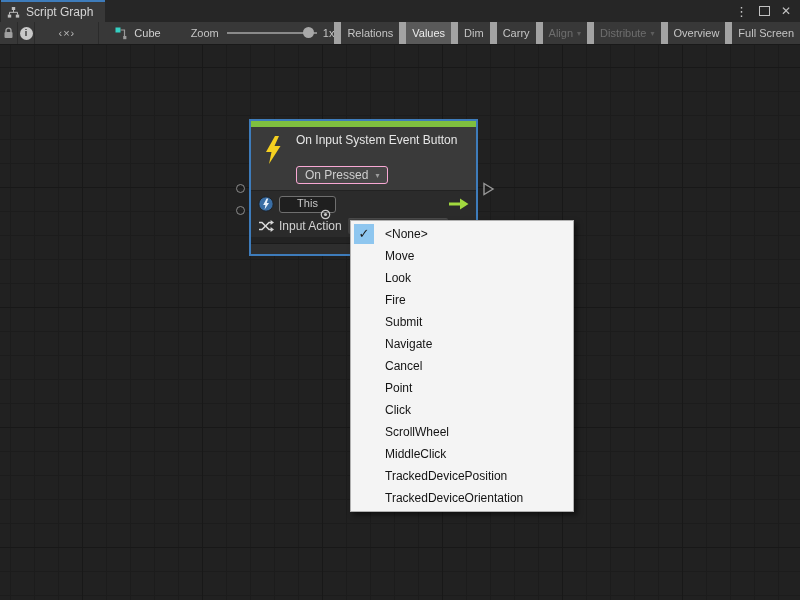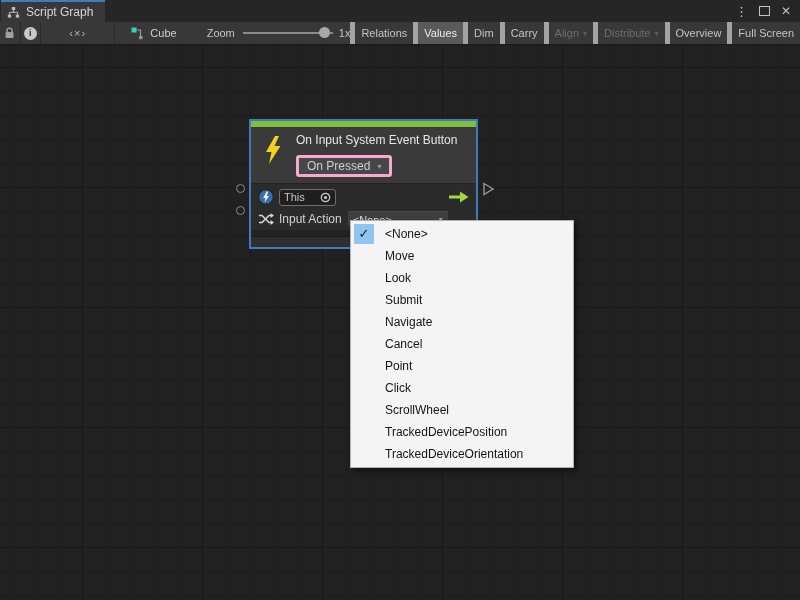--- a/index.html
+++ b/index.html
@@ -27,21 +27,21 @@
   .tb-sq { width:22px; }
   .tb-code { width:80px; color:#b9b9b9; letter-spacing:1px; }
   .crumb { display:flex; align-items:center; gap:6px; margin-left:16px; color:#d0d0d0; }
   .zoomgrp { display:flex; align-items:center; margin-left:30px; }
   .zoom-track { position:relative; width:90px; height:2px; background:#8a8a8a;
                 margin:0 6px 0 8px; }
   .zoom-knob { position:absolute; left:76px; top:-5px; width:11px; height:11px;
                border-radius:50%; background:#a8a8a8; }
   .rightgrp { margin-left:auto; display:flex; align-items:stretch; }
   .rbtn { display:flex; align-items:center; gap:4px; padding:0 6px;
-          border-left:5px solid #a3a3a3; white-space:nowrap; }
+          border-left:7px solid #a3a3a3; white-space:nowrap; }
   .rbtn.active { background:#5a5a5a; color:#ececec;align-items:center; }
   .rbtn.disabled { color:#6e6e6e; }
   .caret { font-size:8px; color:#9c9c9c; }
   .rbtn.disabled .caret { color:#5d5d5d; }
 
   
   .canvas { position:absolute; left:0; top:45px; width:800px; height:555px;
             background-color:#212121;
             background-image:
               linear-gradient(#181818 1px, transparent 1px),
@@ -52,28 +52,28 @@
             background-position:0 22px,82px 0,0 22px,10px 0; }
 
   
   .node { position:absolute; left:249px; top:74px; width:229px;
           border:2px solid #3e7cbb; background:#2b2b2b; }
   .node-strip { height:6px; background:#7fbf3f; }
   .node-header { background:#3a3a3a; padding:6px 8px 6px 12px;
                  display:flex; align-items:flex-start; border-bottom:1px solid #222; }
   .header-col { margin-left:13px; display:flex; flex-direction:column; }
   .node-title { font-size:12px; color:#e6e6e6; line-height:15px; white-space:nowrap; }
-  .pressed-btn { margin-top:7px; align-self:flex-start; display:inline-flex;
-                 align-items:center; gap:7px; background:#474747; border:3px solid #f9a8d4;
+  .pressed-btn { margin-top:18px; align-self:flex-start; display:inline-flex;
+                 align-items:center; gap:7px; background:#474747; border:1px solid #f9a8d4;
                  border-radius:3px; padding:1px 8px; font-size:12px; color:#cfcfcf; }
   .node-body { background:#2b2b2b; padding-top:2px; }
   .nrow { display:flex; align-items:center; height:22px; padding-left:7px; }
   .this-field { display:flex; align-items:center; width:57px; height:17px;
                 background:#1f1f1f; border:1px solid #6f6f6f; border-radius:3px;
-                padding:0 4px; margin-left:5px; font-size:11px; color:#c6c6c6; }
+                padding:0 4px; margin-left:5px; font-size:11px; color:#c6c6c6;flex-direction:column; }
   .this-field .tgt { margin-left:auto; display:flex; }
   .arrow-out { margin-left:auto; margin-right:7px; display:flex; }
   .ia-label { margin-left:5px; font-size:12px; color:#d2d2d2; }
   .ia-dropdown { margin-left:6px; display:flex; align-items:center; width:100px;
                  height:16px; background:#3f3f3f; border-radius:2px;
                  border-top:1px solid #4a4a4a; padding-left:5px;
                  font-size:11px; color:#dcdcdc; }
   .ia-dropdown .caret { margin-left:auto; margin-right:5px; }
   .node-gap { height:6px; background:#232323; }
   .node-footer { height:11px; background:#2e2e2e; border-top:1px solid #1b1b1b; }
@@ -262,37 +262,43 @@
       </span>
       <span>&lt;None&gt;</span>
     </div>
     <div class="menu-item">
       <span>Move</span>
     </div>
     <div class="menu-item">
       <span>Look</span>
     </div>
     <div class="menu-item">
+      <span>Fire</span>
+    </div>
+    <div class="menu-item">
       <span>Submit</span>
     </div>
     <div class="menu-item">
       <span>Navigate</span>
     </div>
     <div class="menu-item">
       <span>Cancel</span>
     </div>
     <div class="menu-item">
       <span>Point</span>
     </div>
     <div class="menu-item">
       <span>Click</span>
     </div>
     <div class="menu-item">
       <span>ScrollWheel</span>
     </div>
     <div class="menu-item">
+      <span>MiddleClick</span>
+    </div>
+    <div class="menu-item">
       <span>TrackedDevicePosition</span>
     </div>
     <div class="menu-item">
       <span>TrackedDeviceOrientation</span>
     </div>
   </div>
 </div>
 
 </body></html>

